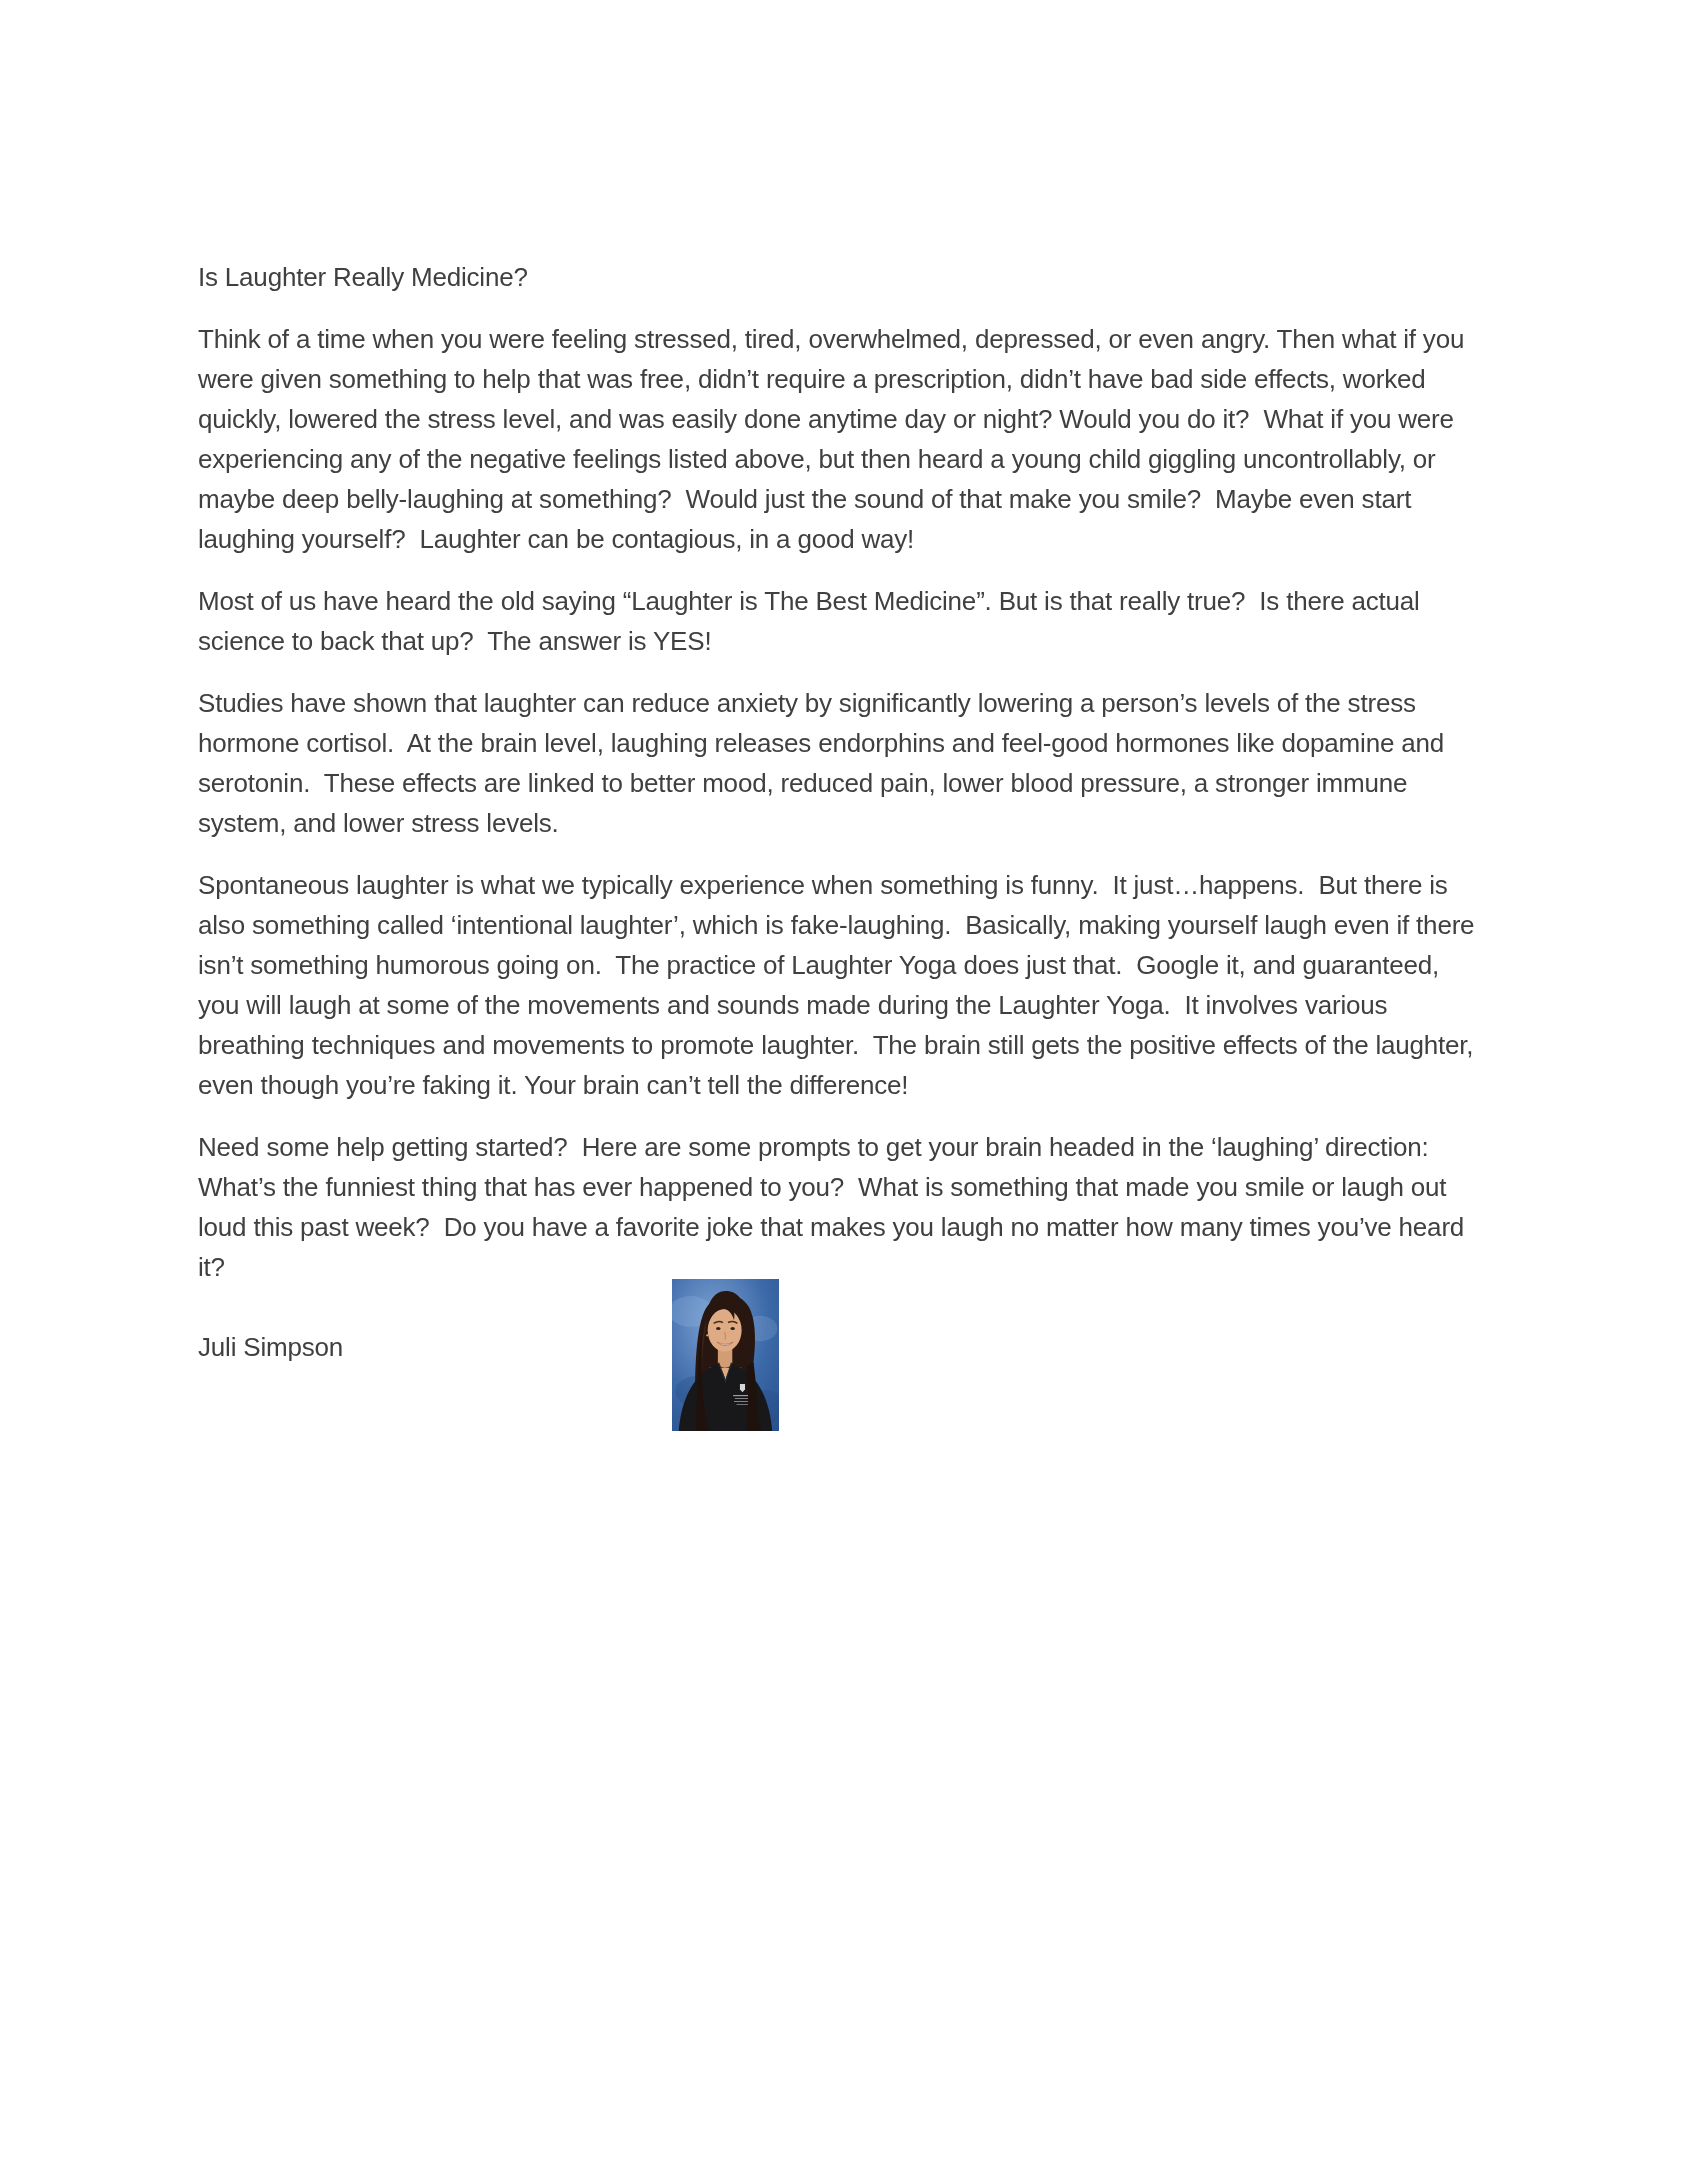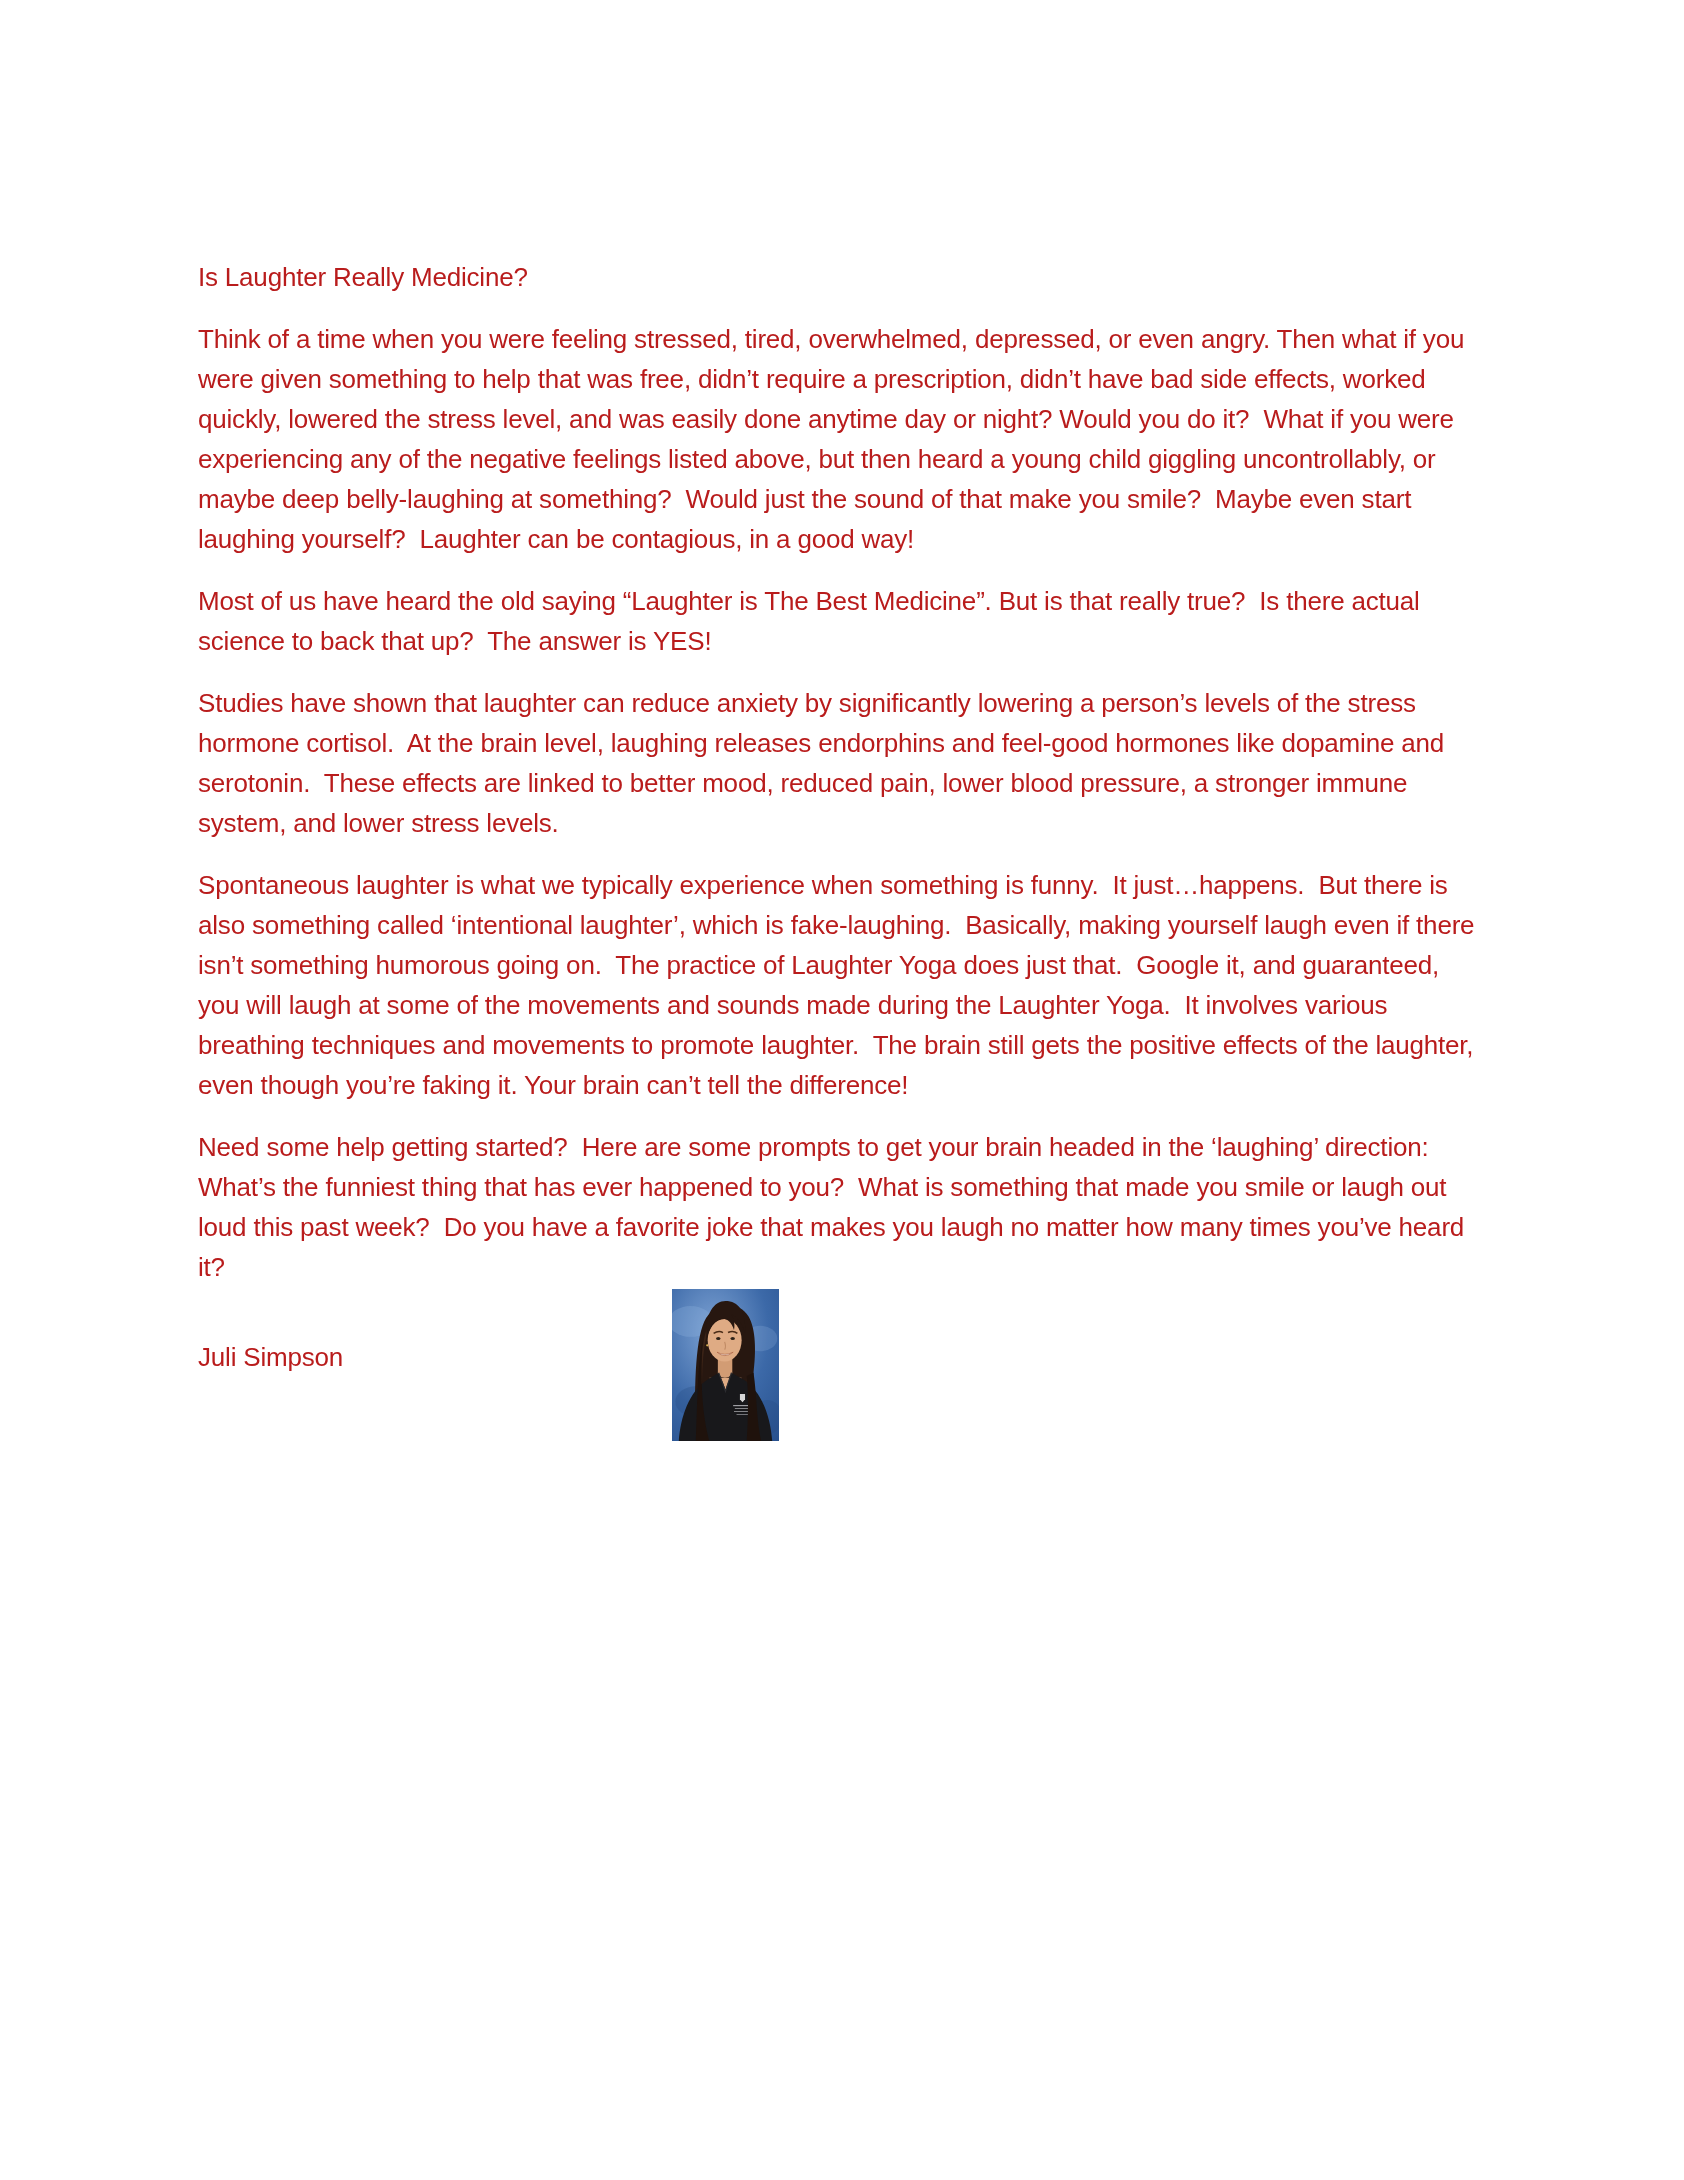--- a/index.html
+++ b/index.html
@@ -22,25 +22,25 @@
     top: 257px;
     width: 1278px;
     color: #171717;
   }
   .content p {
     margin: 0 0 22px 0;
     font-size: 26px;
     line-height: 40px;
     letter-spacing: -0.2px;
     white-space: pre-wrap;
-    color: #b91c1c;
+    color: #404040;
   }
   .signature {
     position: relative;
-    margin-top: 50px;
+    margin-top: 40px;
   }
   .signature p {
     margin: 0 0 22px 0;
   }
   .photo {
     position: absolute;
     left: 474px;
     top: -48px;
     width: 107px;
     height: 152px;

